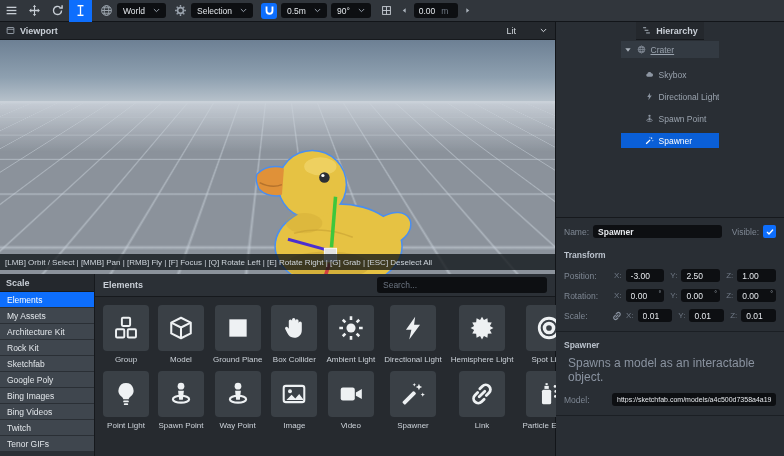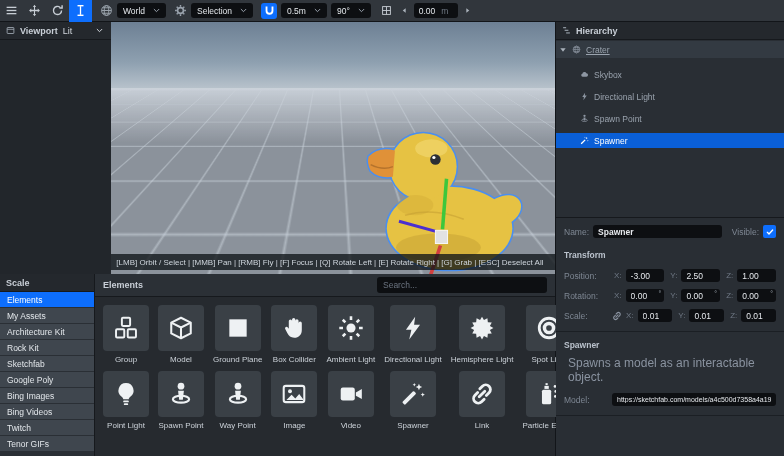--- a/index.html
+++ b/index.html
@@ -29,21 +29,21 @@
 
   
   .main{flex:1;display:flex;min-height:0;}
   .left{width:556px;display:flex;flex-direction:column;border-right:1px solid #121519;}
   .right{flex:1;display:flex;flex-direction:column;background:#292e34;min-width:0;}
 
   .panel-header{height:18px;background:#24282d;border-bottom:1px solid #16191d;display:flex;align-items:center;padding:0 6px;gap:5px;font-size:9px;font-weight:bold;color:#c8ced6;flex:0 0 18px;}
   .ph-icon{color:#9aa3ad;}
 
   
-  .viewport-panel{height:252px;display:flex;flex:0 0 252px;}
+  .viewport-panel{height:252px;display:flex;flex-direction:column;flex:0 0 252px;}
   .lit-dd{margin-left:auto;display:flex;align-items:center;gap:24px;font-weight:normal;color:#d2d8de;cursor:pointer;padding-right:2px;}
   .vp-canvas{position:relative;flex:1;overflow:hidden;background:linear-gradient(180deg,#6d8094 0%,#8ea0b0 16%,#bac4cd 27%,#c7ced5 30%,#9aa1aa 33%,#878e97 100%);}
   .vp-ground{position:absolute;left:-60%;width:220%;top:27%;height:420%;background-color:#8b929b;background-image:linear-gradient(rgba(205,213,222,.5) 1px,transparent 1px),linear-gradient(90deg,rgba(205,213,222,.5) 1px,transparent 1px);background-size:26px 26px;transform:perspective(200px) rotateX(62deg);transform-origin:50% 0;}
   .vp-fog{position:absolute;left:0;right:0;top:26%;height:22%;background:linear-gradient(rgba(203,210,218,.95),rgba(203,210,218,0));}
   .duck{position:absolute;left:230px;top:92px;width:205px;height:172px;}
   .vp-shortcuts{position:absolute;left:0;right:0;bottom:4px;height:16px;background:rgba(16,20,24,.78);color:#ced5dc;font-size:8px;display:flex;align-items:center;padding:0 5px;white-space:nowrap;}
 
   
   .bottom{flex:1;display:flex;min-height:0;}
   .assets-sidebar{width:95px;background:#2a2f35;border-right:1px solid #16191d;display:flex;flex-direction:column;}
@@ -54,21 +54,21 @@
   .elements-header{height:23px;background:#2b3036;border-bottom:1px solid #16191d;display:flex;align-items:center;padding:0 8px;flex:0 0 23px;}
   .elements-title{font-size:9px;font-weight:bold;color:#c8ced6;}
   .search{margin-left:auto;width:170px;height:14px;background:#0d0f12;border:none;border-radius:3px;color:#e4e8ec;font-size:8.5px;padding:8px 6px;font-family:inherit;}
   .search::placeholder{color:#6b7480;}
   .tiles{padding:8px 8px 4px 8px;display:grid;grid-template-columns:repeat(8,1fr);column-gap:9px;row-gap:7px;}
   .tile{display:flex;flex-direction:column;align-items:center;cursor:pointer;}
   .tile-icon{width:46px;height:46px;background:#3a4046;border-radius:4px;display:flex;align-items:center;justify-content:center;color:#eef1f3;}
   .tile-label{margin-top:4px;font-size:8px;color:#ccd2d9;text-align:center;white-space:nowrap;}
 
   
-  .hierarchy-panel{height:196px;display:flex;flex-direction:column;flex:0 0 196px;border-bottom:1px solid #16191d;}
+  .hierarchy-panel{height:196px;display:flex;flex-direction:column;flex:0 0 196px;border-bottom:1px solid #16191d;align-items:center;}
   .tree{flex:1;background:#292e34;padding-top:1px;overflow:hidden;}
   .h-row{height:15px;display:flex;align-items:center;gap:5px;font-size:8.5px;color:#9aa3ae;cursor:pointer;margin-bottom:7px;}
   .h-row .ticon{color:#8d96a2;}
   .h-row.root{background:#333a42;margin-bottom:9px;height:17px;}
   .h-row.selected{background:var(--sel);color:#fff;}
   .h-row.selected .ticon{color:#fff;}
   .caret{color:#aab2bb;}
 
   
   .properties-panel{flex:1;display:flex;flex-direction:column;min-height:0;}

